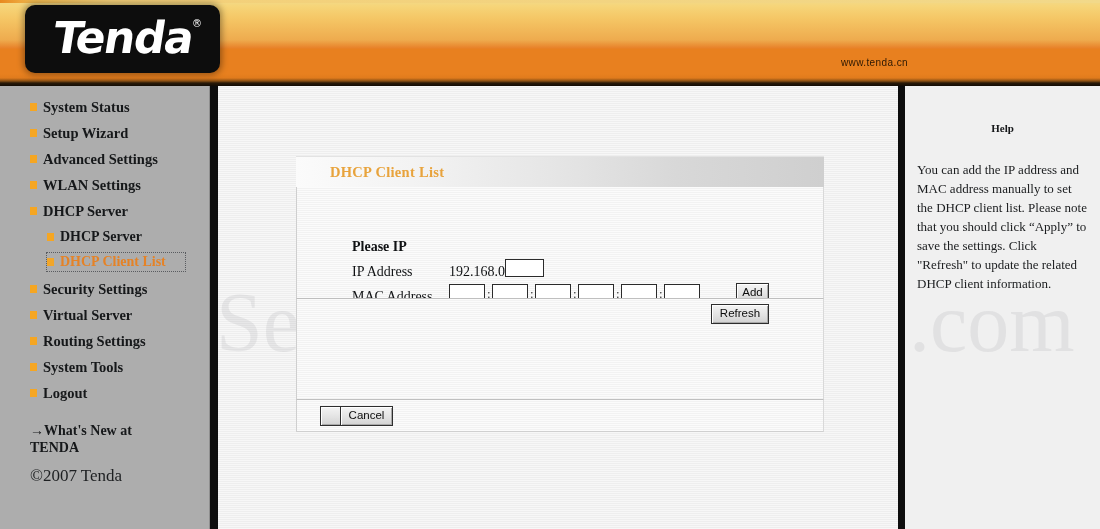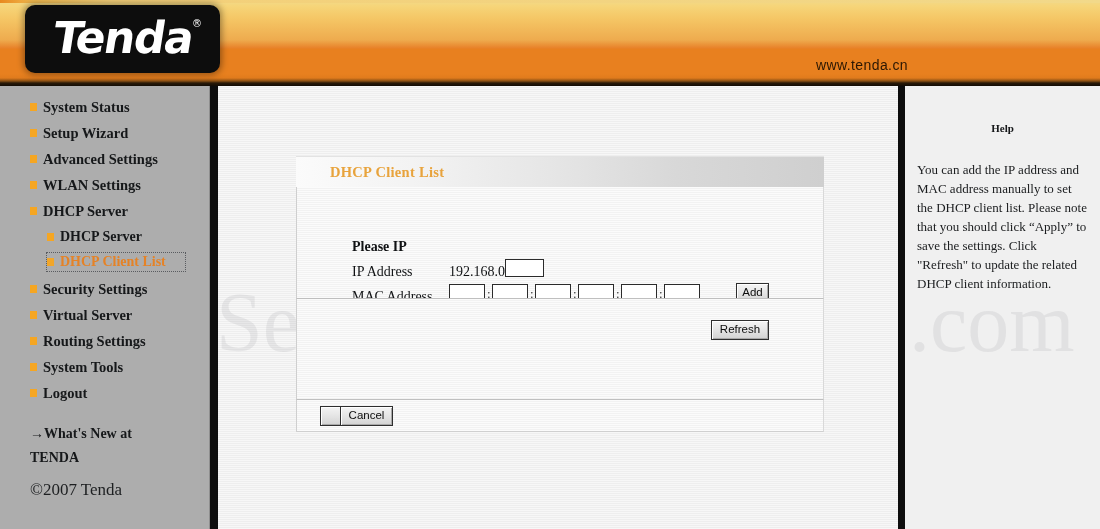--- a/index.html
+++ b/index.html
@@ -74,21 +74,21 @@
     font-family: "DejaVu Sans", sans-serif;
     font-size: 10px;
     line-height: 1;
   }
   #header-url {
     position: absolute;
     right: 192px;
     top: 57px;
     color: #2b1703;
     font-family: "Liberation Sans", sans-serif;
-    font-size: 14px;
+    font-size: 10px;
     letter-spacing: 0.4px;
     white-space: nowrap;
   }
 
   
   #page {
     position: absolute;
     left: 0;
     top: 86px;
     width: 1100px;
@@ -152,21 +152,21 @@
     margin-bottom: 5px;
     opacity: 0.95;
   }
   .nav-sub.active .nav-bullet { top: 5px; }
   #nav-whatsnew {
     margin: 16px 0 0 30px;
     font-family: "Liberation Serif", serif;
     font-weight: bold;
     font-size: 14px;
     color: #16181a;
-    line-height: 24px;
+    line-height: 17px;
     width: 150px;
     cursor: pointer;
   }
   #nav-copyright {
     margin: 10px 0 0 30px;
     font-family: "Liberation Serif", serif;
     font-size: 17px;
     color: #1d1f21;
   }
 
@@ -323,21 +323,21 @@
     box-sizing: border-box;
   }
   #btn-add {
     left: 439px;
     top: 96px;
     width: 33px;
     height: 20px;
   }
   #btn-refresh {
     left: 414px;
-    top: 21px;
+    top: 5px;
     width: 58px;
     height: 20px;
   }
   #btn-apply {
     left: 23px;
     top: 6px;
     width: 40px;
     height: 20px;
     padding-left: 40px;
   }

